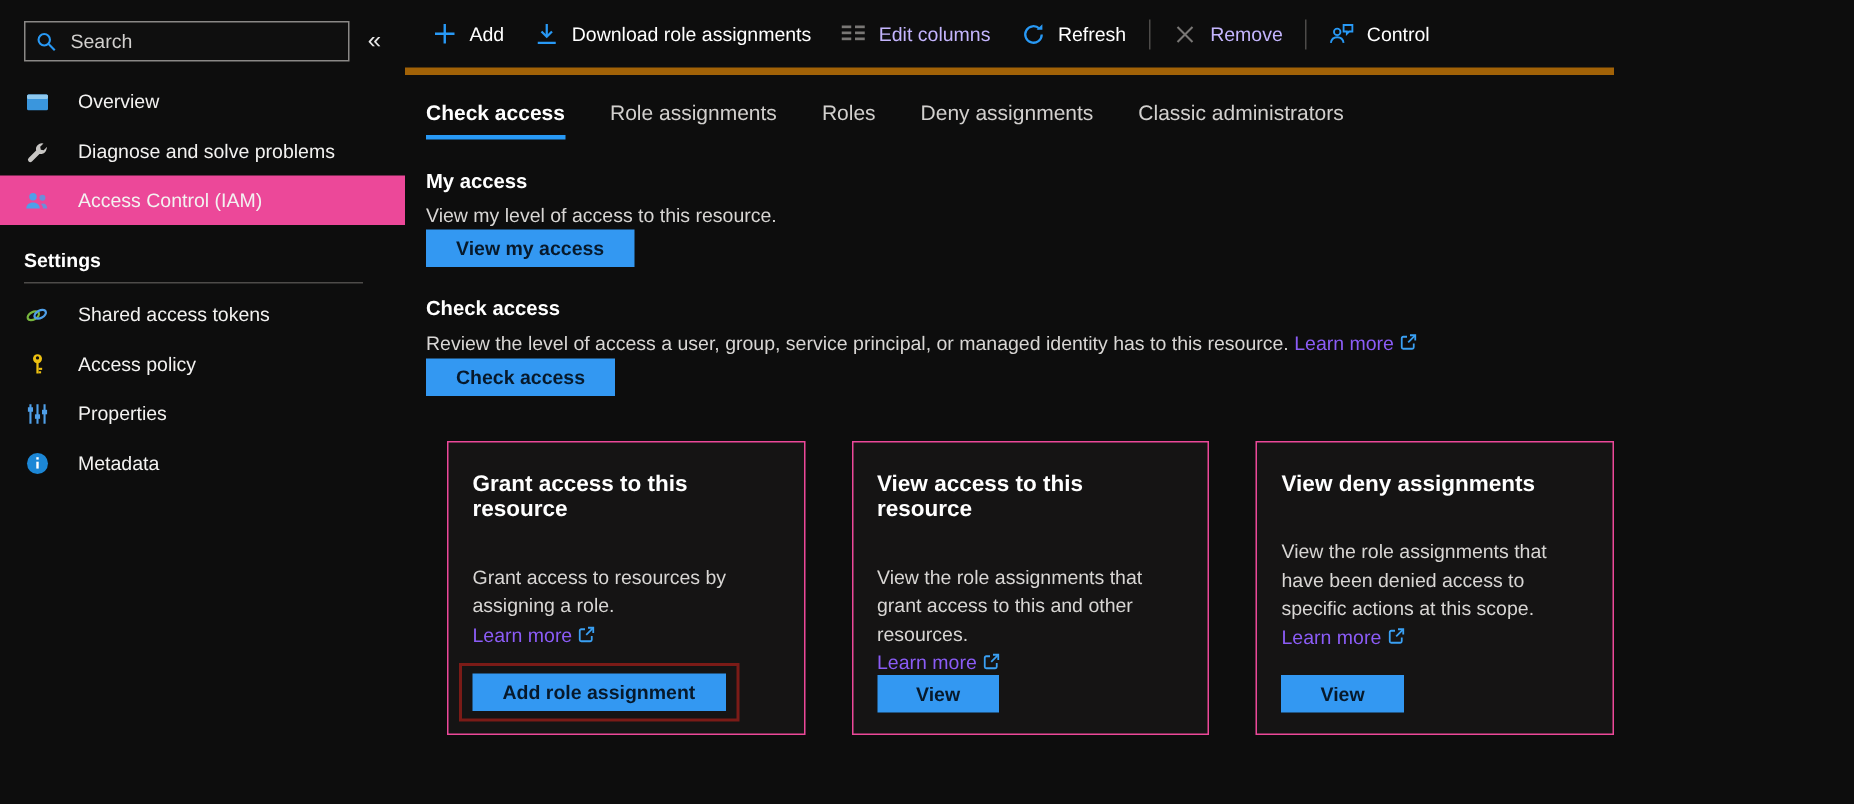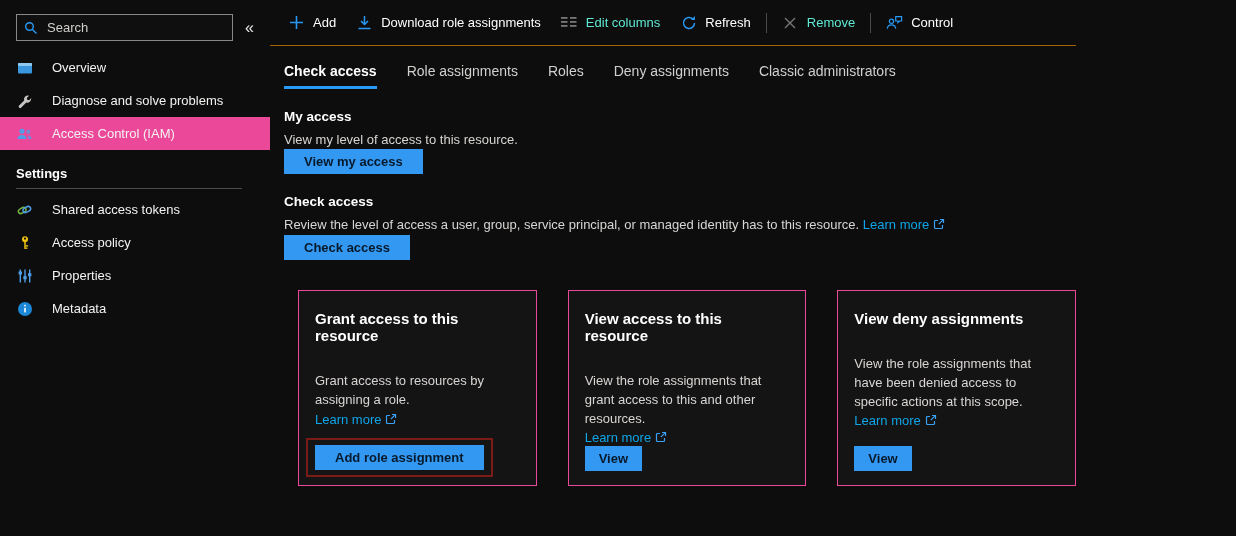--- a/index.html
+++ b/index.html
@@ -21,37 +21,37 @@
   .nav-item{display:flex;align-items:center;height:33px;padding-left:16px;gap:19px;
             color:#f3f2f1;cursor:pointer;}
   .nav-item.selected{background:#ec4899;}
   .ic{width:17px;height:17px;flex:none;display:flex;align-items:center;justify-content:center;}
   .section-heading{font-weight:bold;font-size:13px;padding:16px 16px 7px;color:#ffffff;}
   .side-divider{border-bottom:1px solid #4d4b49;margin:0 28px 4px 16px;}
 
   
   .main{flex:1;display:flex;flex-direction:column;box-sizing:border-box;min-width:0;}
   .toolbar{display:flex;align-items:center;height:45px;flex:none;padding-left:8px;
-           border-bottom:1px solid #a16207;}
+           border-bottom:5px solid #a16207;}
   .tb-item{display:flex;align-items:center;gap:8px;padding:0 10px;height:100%;
            color:#ffffff;cursor:pointer;white-space:nowrap;}
-  .tb-item.disabled{color:#5eead4;cursor:default;justify-content:center;}
+  .tb-item.disabled{color:#c4b5fd;cursor:default;justify-content:center;}
   .tb-sep{width:1px;height:20px;background:#4d4b49;margin:0 5px;flex:none;}
 
   .tabs{display:flex;gap:30px;padding:17px 0 0 14px;flex:none;}
   .tab{font-size:14px;color:#d2d0ce;padding-bottom:7px;cursor:pointer;border-bottom:3px solid transparent;}
   .tab.active{color:#ffffff;font-weight:bold;border-bottom:3px solid #2899f5;}
 
   .content{padding-left:14px;}
   .sec-title{font-size:13.5px;font-weight:bold;margin:20px 0 0;color:#ffffff;}
   .sec-desc{font-size:13px;color:#d8d6d4;margin-top:7px;line-height:1.4;}
   .btn{display:inline-block;background:#3398f2;color:#07192b;border:none;cursor:pointer;
        font-size:13px;font-family:inherit;padding:5px 20px;font-weight:bold;}
-  .btn.wide{padding:5px 14px;}
-  .link{color:#0ea5e9;text-decoration:none;cursor:pointer;}
+  .btn.wide{padding:5px 26px;}
+  .link{color:#8b5cf6;text-decoration:none;cursor:pointer;}
   .ext{display:inline-block;vertical-align:-1px;margin-left:4px;color:#3aa0f3;}
 
   .cards{display:flex;gap:31px;margin:30px 0 0 14px;}
   .card{width:285px;height:196px;box-sizing:border-box;border:1px solid #ec4899;
         background:#151414;padding:16px 16px 14px;display:flex;flex-direction:column;}
   .card-title{font-size:15px;font-weight:bold;margin:3px 0 0;color:#ffffff;}
   .card-body{font-size:13px;color:#d8d6d4;margin-top:28px;line-height:1.43;}
   .card-link{margin-top:2px;font-size:13px;}
   .card-actions{margin-top:auto;}
   .card .btn{margin-top:0;}

